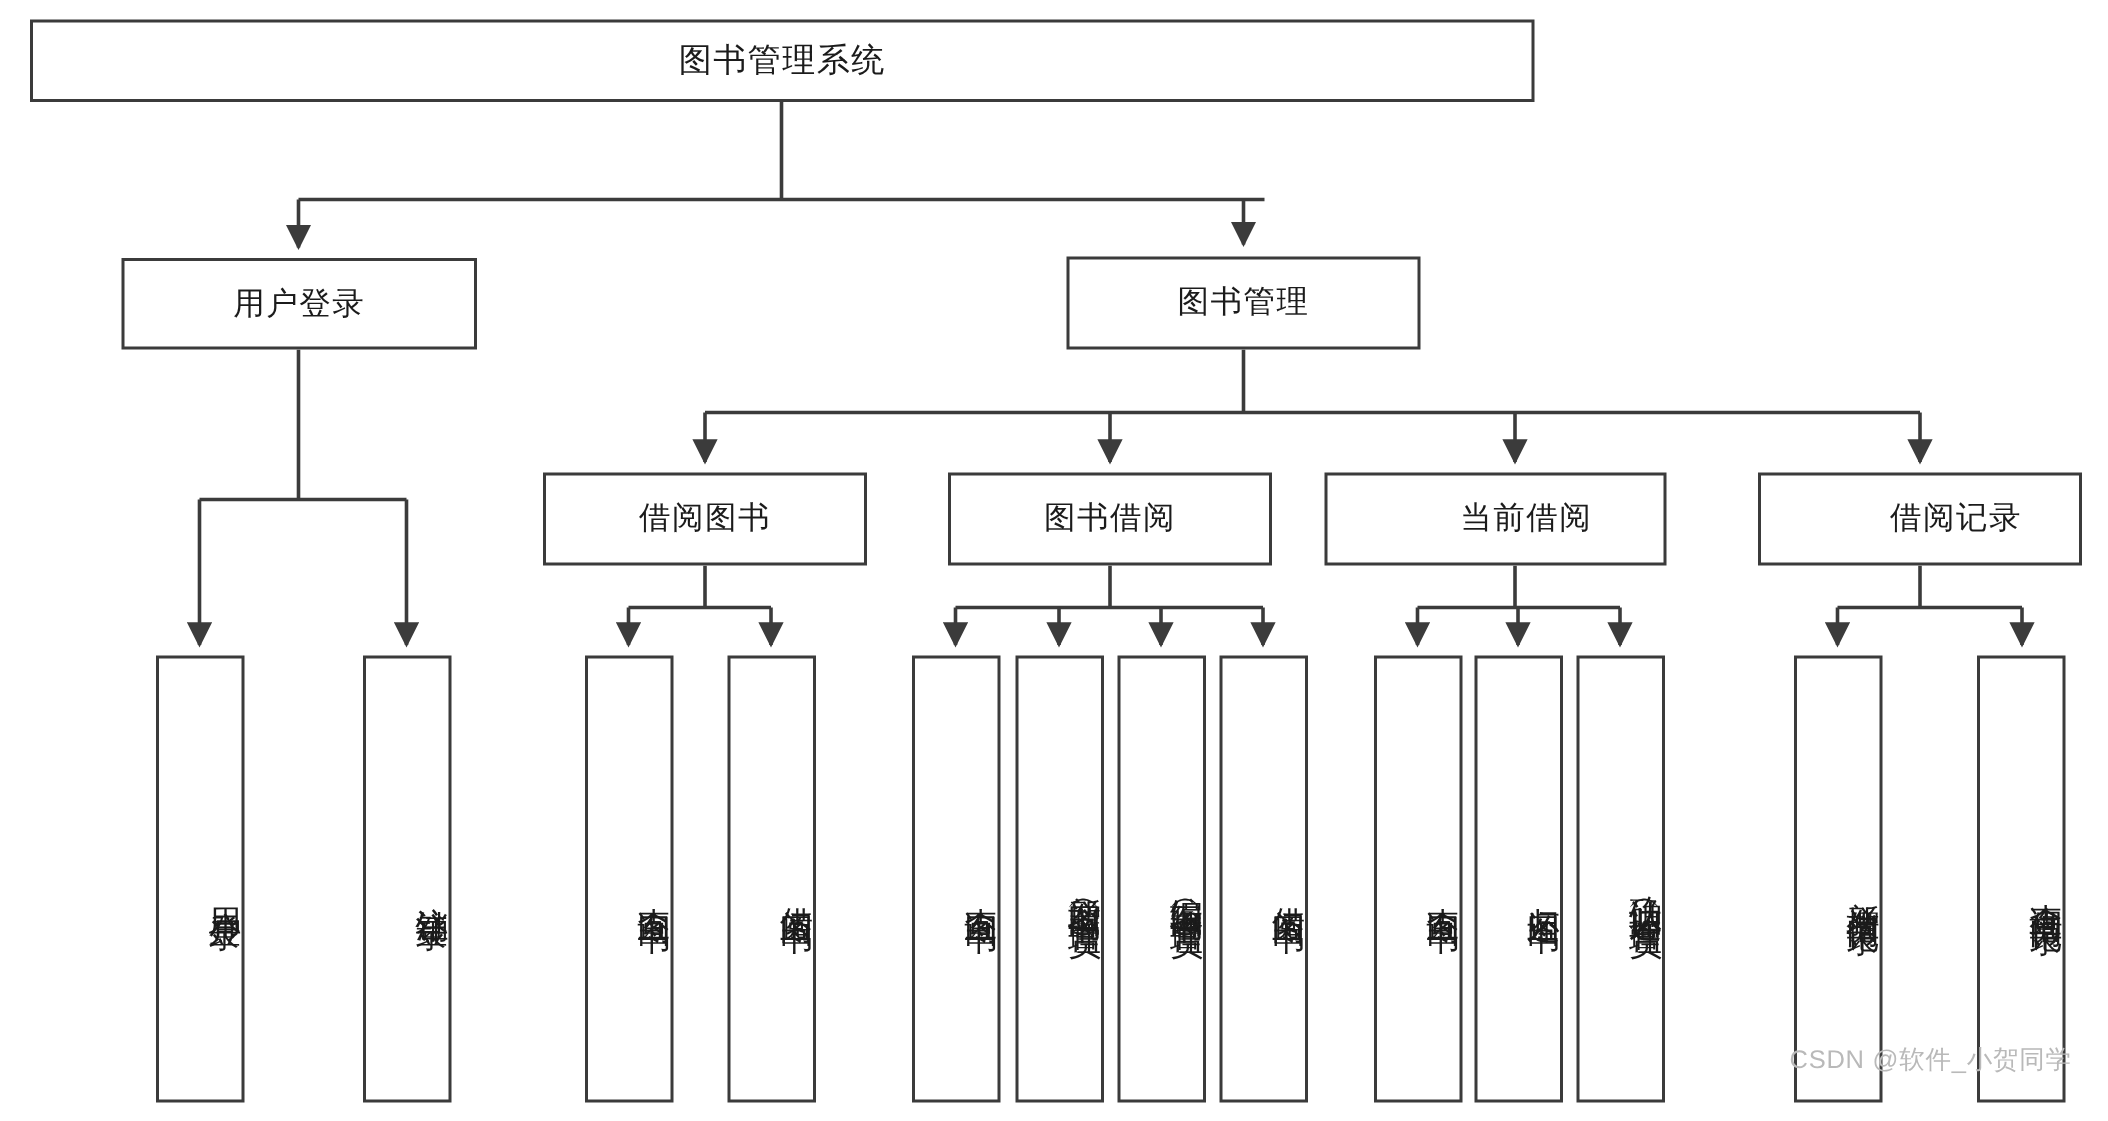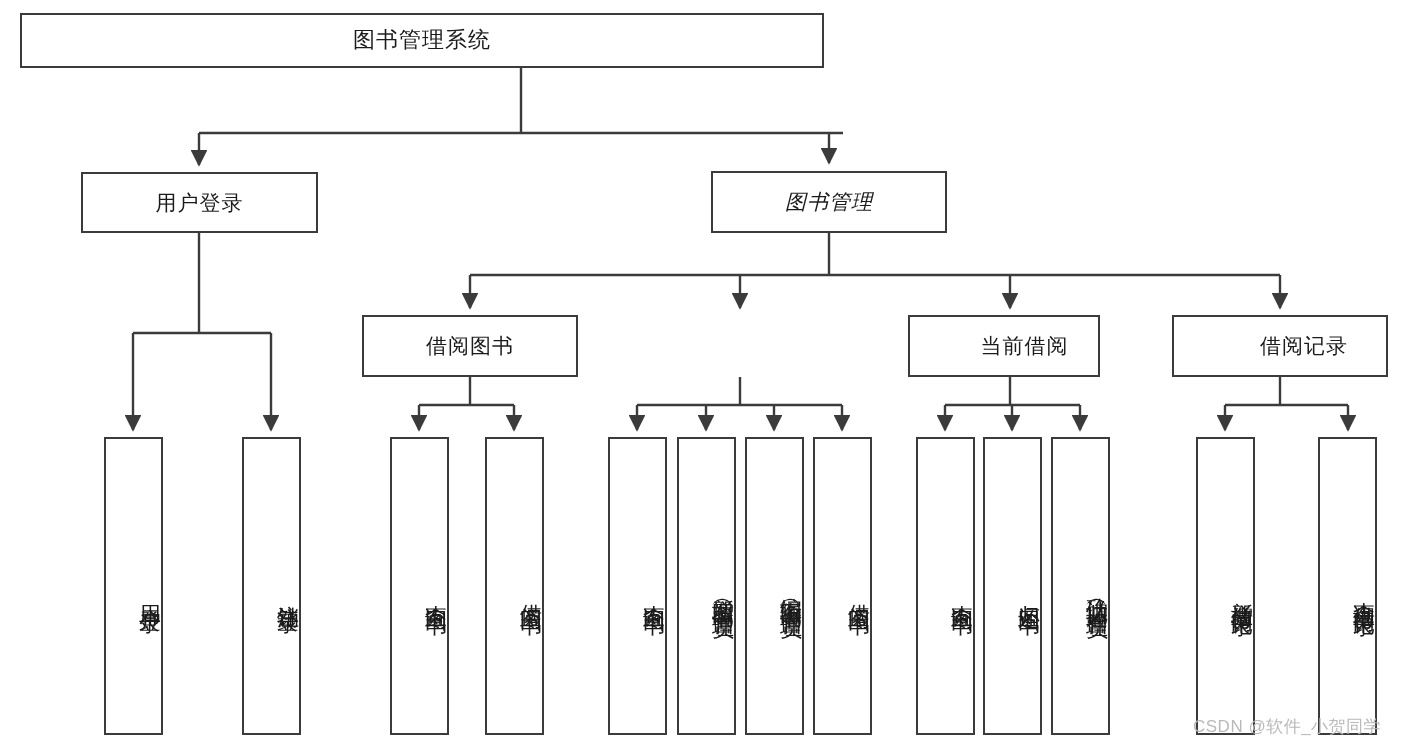--- a/index.html
+++ b/index.html
@@ -116,38 +116,41 @@
       <path d="M 1012 405 L 1012 430" marker-end="url(#arrow)"></path>
       <path d="M 1080 405 L 1080 430" marker-end="url(#arrow)"></path>
 
       <path d="M 1280 377 L 1280 405"></path>
       <path d="M 1225 405 L 1348 405"></path>
       <path d="M 1225 405 L 1225 430" marker-end="url(#arrow)"></path>
       <path d="M 1348 405 L 1348 430" marker-end="url(#arrow)"></path>
     </g>
   </svg>
 
-  <div class="node horiz root" style="left:20px; top:13px; width:804px; height:55px;">
+  <div class="node horiz root" style="left:20px; top:13px; width:1003px; height:55px;">
     <span>图书管理系统</span>
   </div>
 
   <div class="node horiz" style="left:81px; top:172px; width:237px; height:61px;">
     <span>用户登录</span>
   </div>
 
-  <div class="node horiz" style="left:711px; top:171px; width:236px; height:62px;font-style:italic;">
+  <div class="node horiz" style="left:711px; top:171px; width:236px; height:62px;">
     <span>图书管理</span>
   </div>
 
   <div class="node horiz" style="left:362px; top:315px; width:216px; height:62px;">
     <span>借阅图书</span>
   </div>
 
-
-  <div class="node horiz" style="left:908px; top:315px; width:192px; height:62px;padding-left:41px;">
+  <div class="node horiz" style="left:632px; top:315px; width:216px; height:62px;">
+    <span>图书借阅</span>
+  </div>
+
+  <div class="node horiz" style="left:883px; top:315px; width:228px; height:62px;padding-left:41px;">
     <span>当前借阅</span>
   </div>
 
   <div class="node horiz" style="left:1172px; top:315px; width:216px; height:62px;padding-left:48px;">
     <span>借阅记录</span>
   </div>
 
   <div class="node vert" style="left:104px; top:437px; width:59px; height:298px;">
     <span class="vtext">用户登录</span>
   </div>
@@ -193,15 +196,15 @@
   </div>
 
   <div class="node vert" style="left:1196px; top:437px; width:59px; height:298px;">
     <span class="vtext">新增借阅记录</span>
   </div>
 
   <div class="node vert" style="left:1318px; top:437px; width:59px; height:298px;">
     <span class="vtext">查询借阅记录</span>
   </div>
 
-  <div class="watermark" style="left:1193px; top:715px;">CSDN @软件_小贺同学</div>
+  <div class="watermark" style="left:1193px; top:695px;">CSDN @软件_小贺同学</div>
 
 </div>
 
 </body></html>

